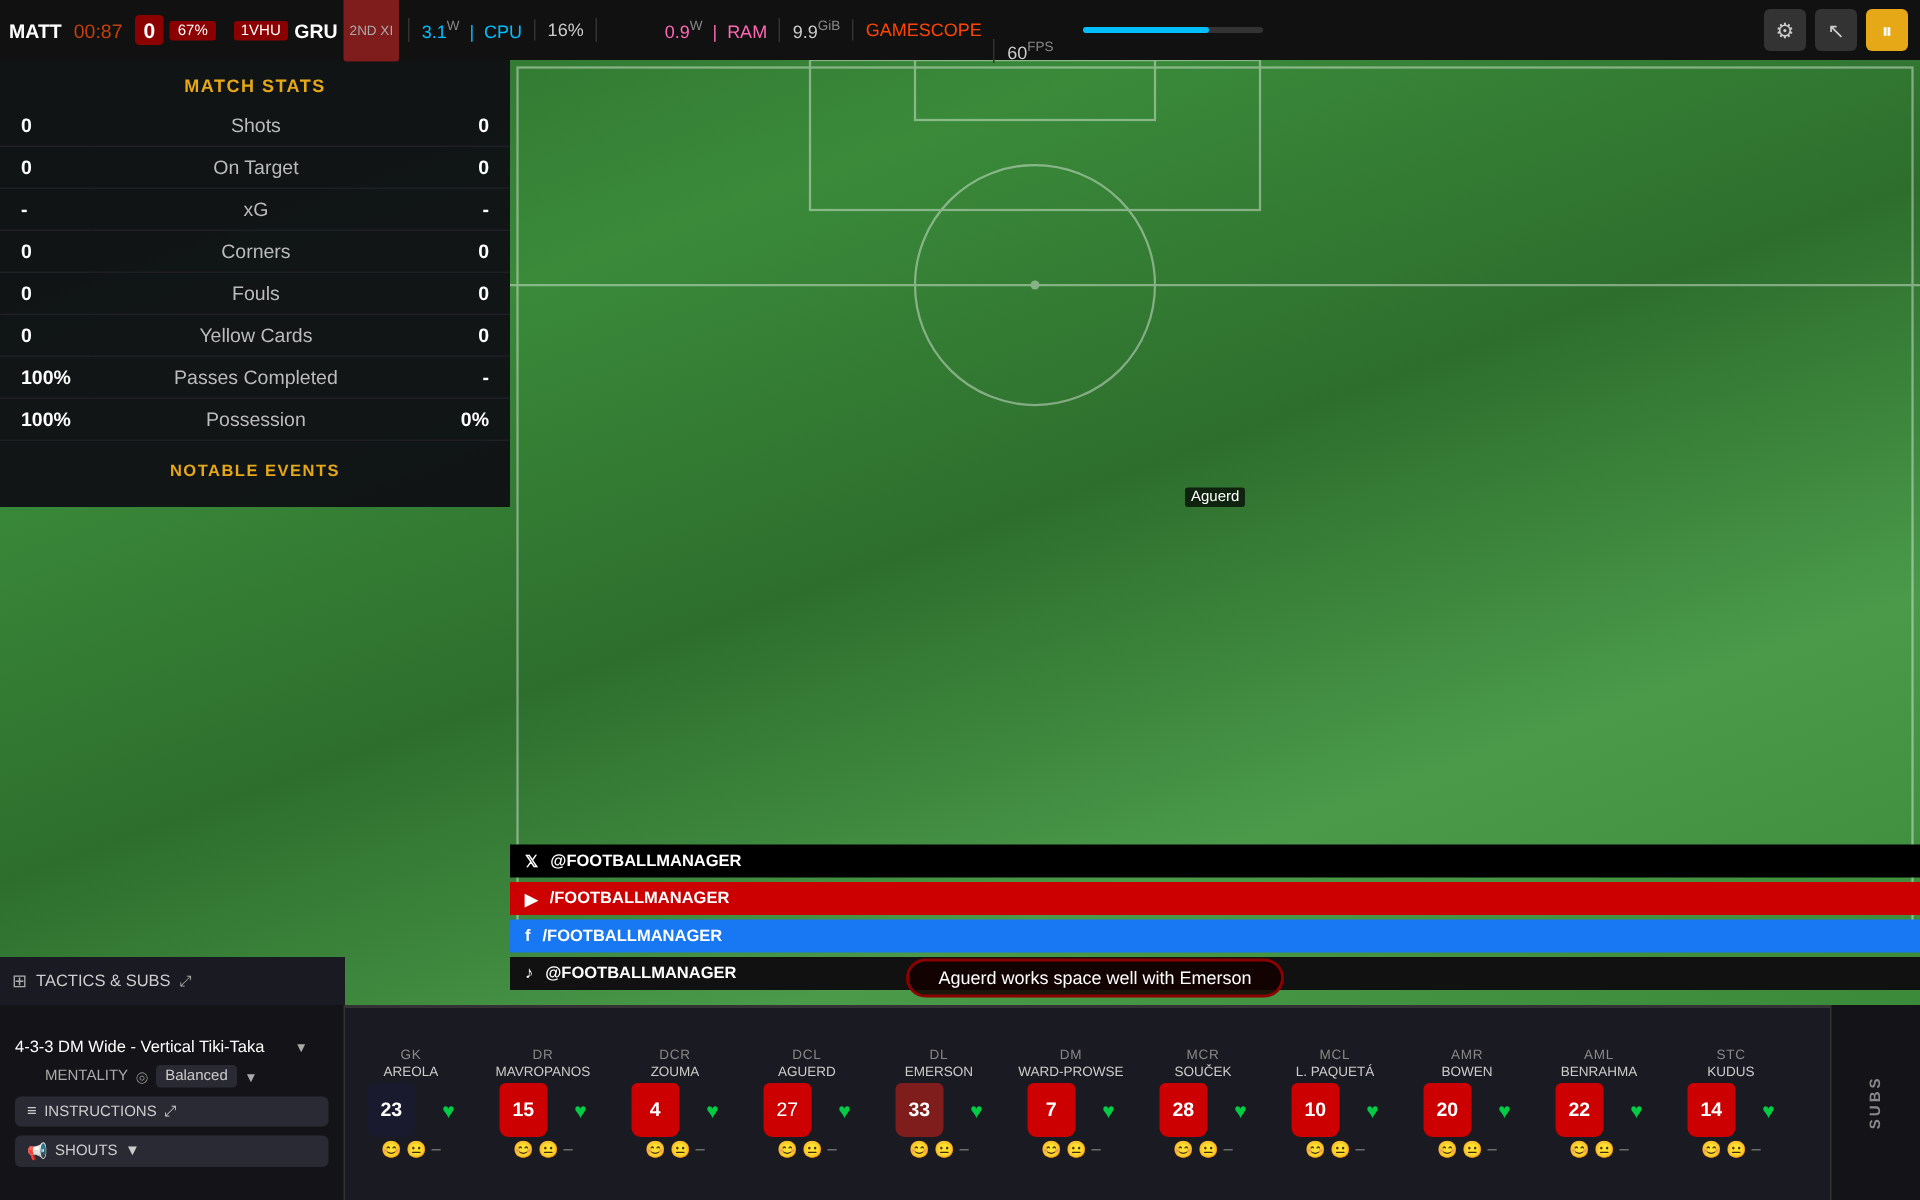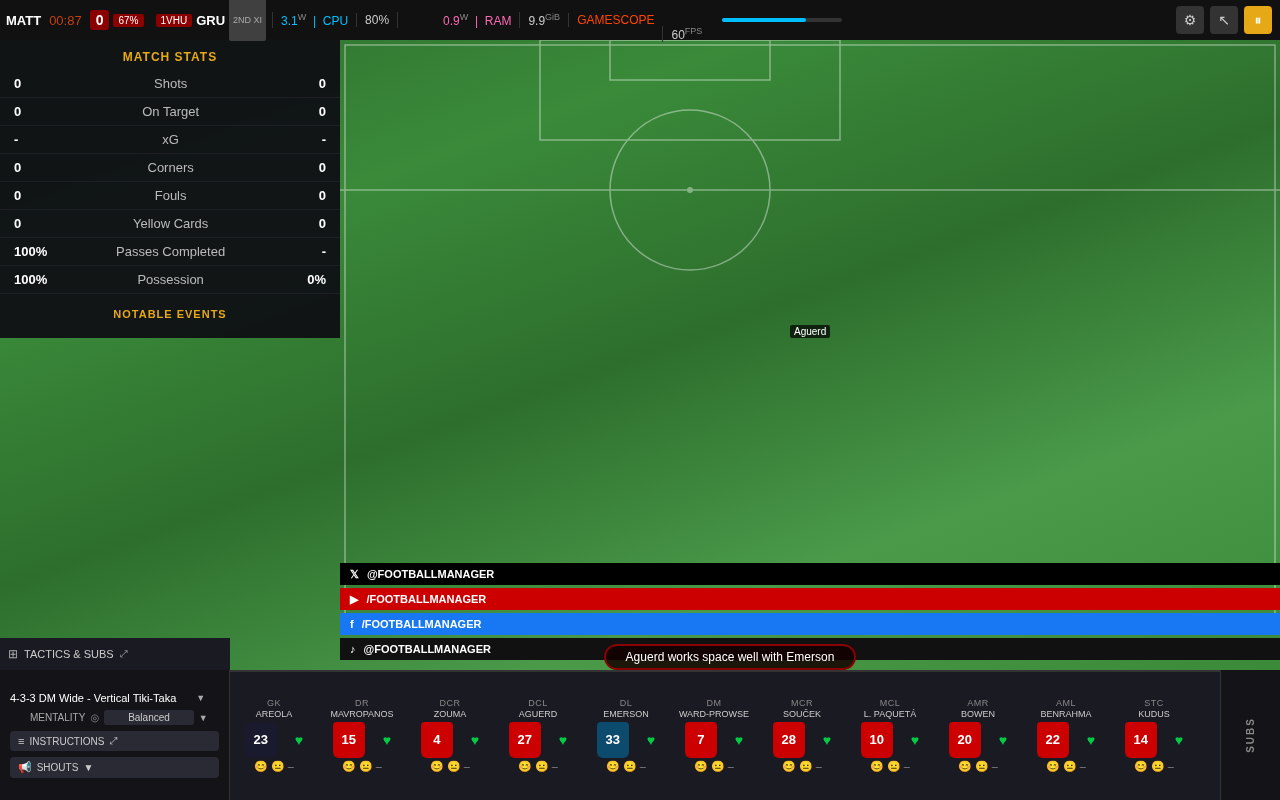--- a/index.html
+++ b/index.html
@@ -52,21 +52,21 @@
       padding: 0 4px;
     }
     .hud-badge {
       background: #8b0000;
       color: #fff;
       font-size: 10px;
       padding: 1px 5px;
       border-radius: 2px;
     }
     .hud-xi-badge {
-      background: #404040;
+      background: #7f1d1d;
       color: #aaa;
       font-size: 9px;
       padding: 16px 4px;
       border-radius: 2px;
     }
     .hud-stat {
       color: #ccc;
       font-size: 12px;
       padding: 0 8px;
       border-left: 1px solid #333;
@@ -244,21 +244,21 @@
     }
 
     
     #commentary-bar {
       position: absolute;
       bottom: 135px;
       left: 240px;
       right: 60px;
       height: 16px;
       display: flex;
-      align-items: center;
+      align-items: flex-end;
       justify-content: center;
     }
     .commentary-box {
       background: rgba(20,0,0,0.85);
       border: 2px solid #8b0000;
       border-radius: 20px;
       color: #fff;
       font-size: 12px;
       padding: 4px 20px;
       text-align: center;
@@ -343,21 +343,21 @@
       margin-left: 20px;
     }
     .mentality-label {
       color: #aaa;
       font-size: 10px;
     }
     .mentality-val {
       color: #ccc;
       font-size: 10px;
       background: #2a2a35;
-      padding: 2px 24px;
+      padding: 2px 6px;
       border-radius: 3px;
     }
 
     
     #players-row {
       position: absolute;
       bottom: 0;
       left: 230px;
       right: 60px;
       height: 130px;
@@ -453,21 +453,21 @@
     <span class="hud-team-name">GRU</span>
     <span class="hud-xi-badge">2ND XI</span>
   </div>
 
   <div class="hud-stat cpu">
     <span>3.1</span><span class="unit">W</span>
     &nbsp;|&nbsp;
     <span>CPU</span>
   </div>
   <div class="hud-stat">
-    <span>80%</span>
+    <span>16%</span>
   </div>
   <div class="hud-stat ram">
     <span>0.9</span><span class="unit">W</span>
     &nbsp;|&nbsp;
     <span>RAM</span>
   </div>
   <div class="hud-stat">
     <span>9.9</span><span class="unit">GiB</span>
   </div>
   <div class="hud-stat gamescope">
@@ -652,34 +652,34 @@
     <div class="emoji-row">
       <span class="emoji-face" style="color:#00cc44">😊</span>
       <span class="emoji-face" style="color:#888">😐</span>
       <span class="emoji-face" style="color:#888">–</span>
     </div>
   </div>
       <div class="player-card">
     <div class="player-pos">DCL</div>
     <div class="player-name">AGUERD</div>
     <div class="player-rating-row">
-      <div class="shirt-shape" style="background:#cc0000;width:32px;height:36px;border-radius:4px 4px 6px 6px;display:flex;align-items:center;justify-content:center;font-size:13px;font-weight:bold;color:#fff;">27</div>
+      <div class="shirt-shape" style="background:#cc0000;width:32px;height:36px;border-radius:4px 4px 6px 6px;display:flex;align-items:center;justify-content:center;font-size:13px;font-weight:normal;color:#fff;">27</div>
       <span style="color:#00cc44;font-size:14px;margin-left:3px">♥</span>
     </div>
     <div class="emoji-row">
       <span class="emoji-face" style="color:#00cc44">😊</span>
       <span class="emoji-face" style="color:#888">😐</span>
       <span class="emoji-face" style="color:#888">–</span>
     </div>
   </div>
       <div class="player-card">
     <div class="player-pos">DL</div>
     <div class="player-name">EMERSON</div>
     <div class="player-rating-row">
-      <div class="shirt-shape" style="background:#0c4a6e;width:32px;height:36px;border-radius:4px 4px 6px 6px;display:flex;align-items:center;justify-content:center;font-size:13px;font-weight:bold;color:#fff;">33</div>
+      <div class="shirt-shape" style="background:#7f1d1d;width:32px;height:36px;border-radius:4px 4px 6px 6px;display:flex;align-items:center;justify-content:center;font-size:13px;font-weight:bold;color:#fff;">33</div>
       <span style="color:#00cc44;font-size:14px;margin-left:3px">♥</span>
     </div>
     <div class="emoji-row">
       <span class="emoji-face" style="color:#00cc44">😊</span>
       <span class="emoji-face" style="color:#888">😐</span>
       <span class="emoji-face" style="color:#888">–</span>
     </div>
   </div>
       <div class="player-card">
     <div class="player-pos">DM</div>

